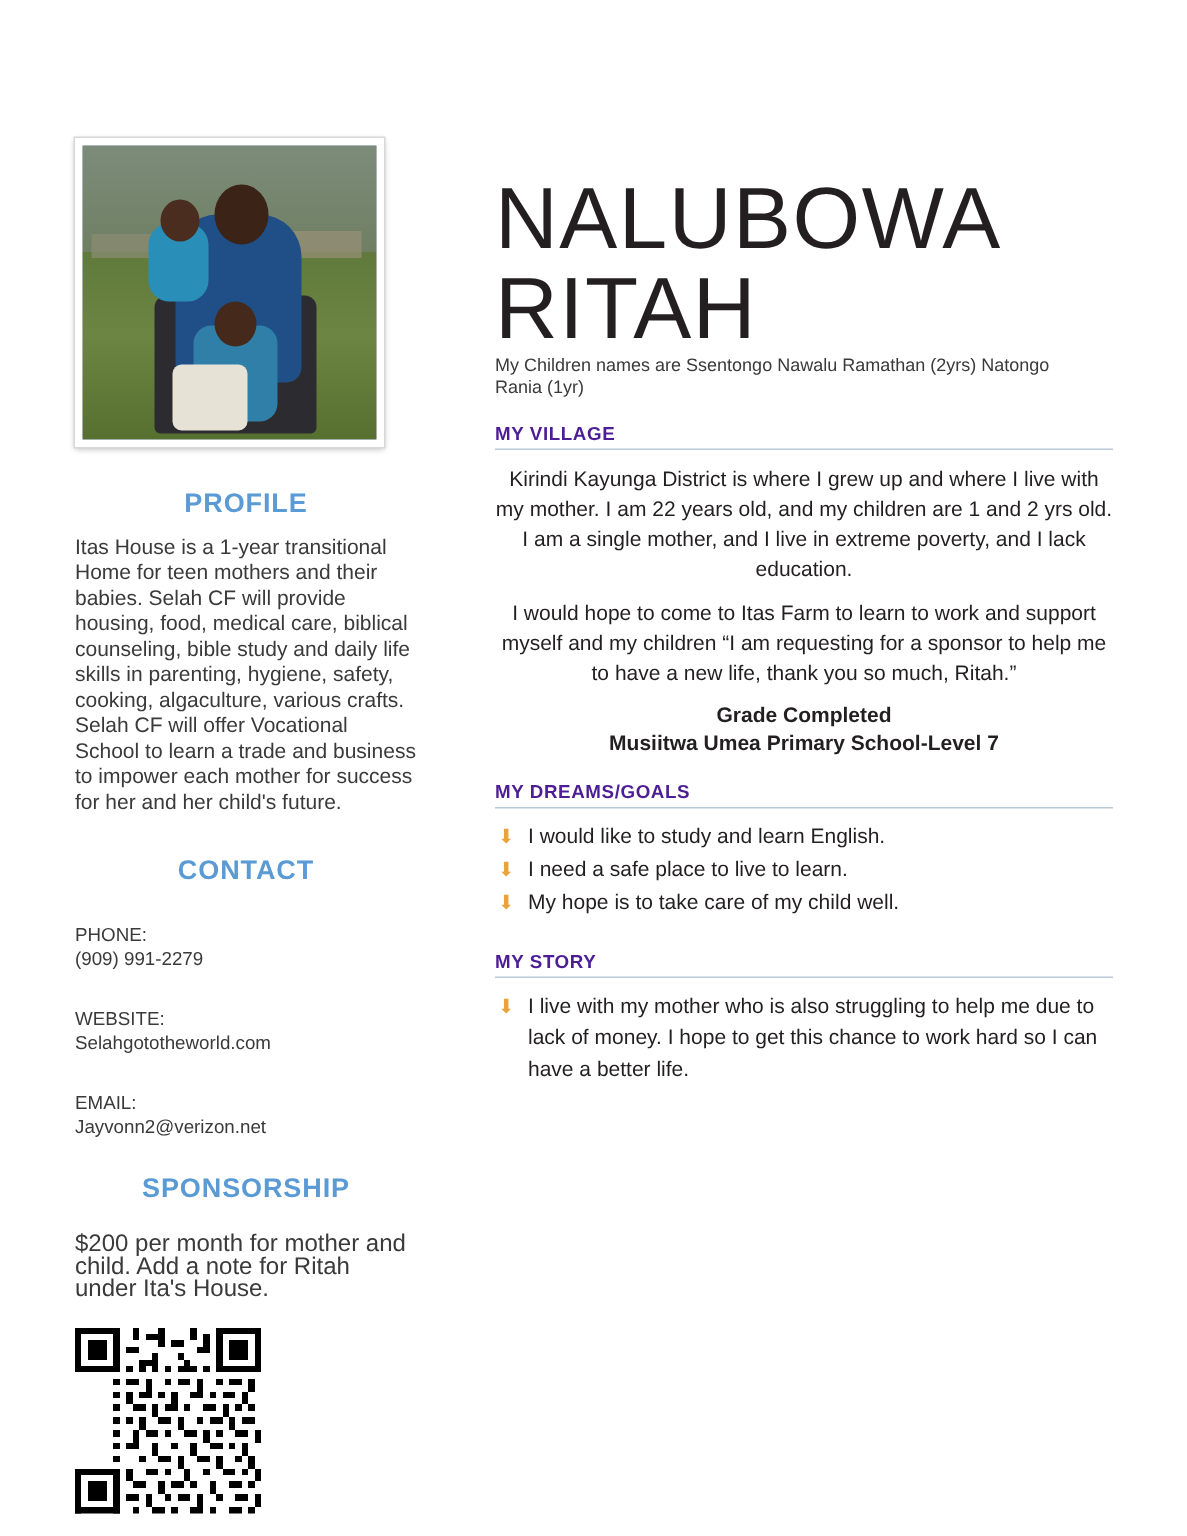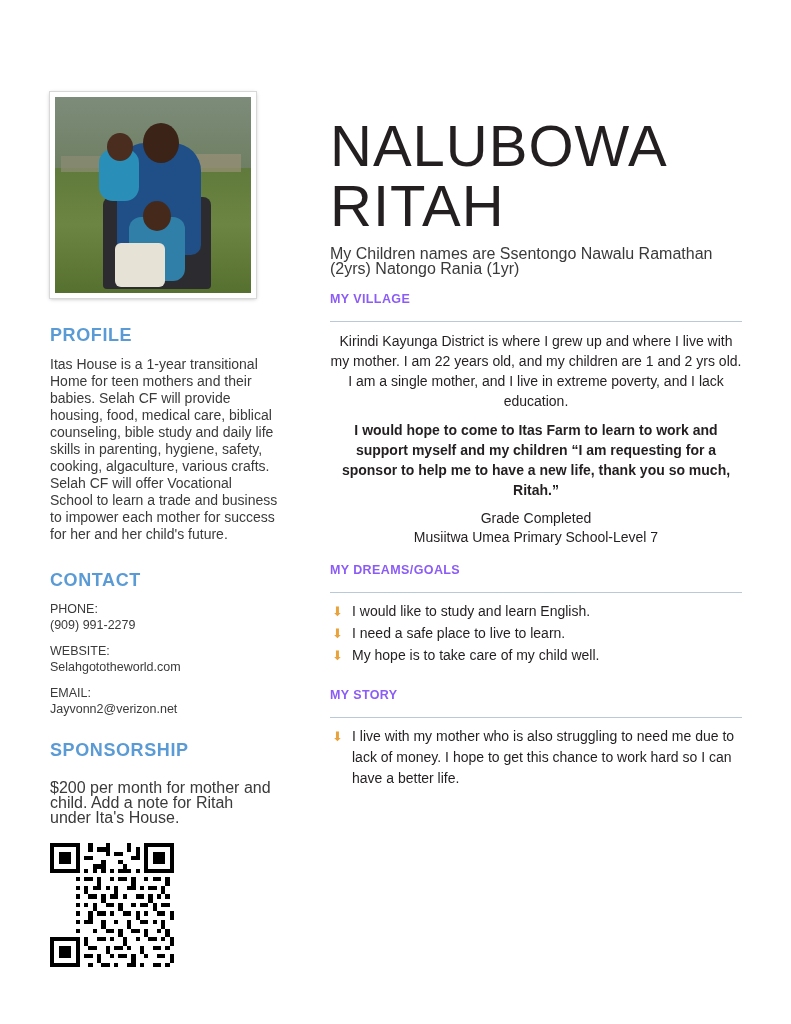--- a/index.html
+++ b/index.html
@@ -123,34 +123,35 @@
     border-radius: 6px;
   }
 
   .section-head-left {
     font-size: 18px;
     letter-spacing: .6px;
     color: #5b9bd5;
     font-weight: bold;
     margin: 28px 0 10px 0;
     line-height: 1.1;
+    text-align: center;
   }
   .section-head-left.tight { margin-top: 24px; }
 
   .left-body {
     font-size: 14px;
     line-height: 17px;
     color: #3a3a3a;
   }
 
   .contact-label {
     font-size: 12.5px;
     line-height: 16px;
     color: #3a3a3a;
-    margin-top: 10px;
+    margin-top: 24px;
   }
   .contact-value {
     font-size: 12.5px;
     line-height: 16px;
     color: #3a3a3a;
   }
   .contact-block:first-of-type { margin-top: 4px; }
 
   .sponsor-body {
     font-size: 16px;
@@ -176,46 +177,45 @@
   .name-line {
     font-size: 58px;
     line-height: 60px;
     font-weight: 400;
     letter-spacing: 1px;
     color: #231f20;
   }
   .name-line.second { margin-top: 4px; }
 
   .children-note {
-    margin-top: 10px;
-    font-size: 16px;
+    font-size: 12px;
     line-height: 15px;
     color: #3a3a3a;
     width: 400px;
   }
 
   .rule-head {
     margin-top: 16px;
     font-size: 12.5px;
     font-weight: bold;
     letter-spacing: .4px;
-    color: #8b5cf6;
-    padding-bottom: 15px;
+    color: #4c1d95;
+    padding-bottom: 3px;
     border-bottom: 1px solid #b9c9d8;
   }
 
   .para {
     margin-top: 9px;
     font-size: 14px;
     line-height: 20px;
     color: #231f20;
     text-align: center;
   }
-  .para.bold { font-weight: bold; }
-  .para.grade { font-weight: normal; line-height: 19px; }
+  .para.bold { font-weight: normal; }
+  .para.grade { font-weight: bold; line-height: 19px; }
 
   .bullets { margin-top: 8px; }
   .bullet-row {
     display: flex;
     align-items: flex-start;
     font-size: 14px;
     line-height: 21px;
     color: #231f20;
     margin-bottom: 1px;
   }
@@ -439,18 +439,18 @@
       <div class="bullet-row">
         <span class="bullet-mark">⬇</span>
         <span class="bullet-text">My hope is to take care of my child well.</span>
       </div>
     </div>
 
     <div class="rule-head" style="margin-top:22px">MY STORY</div>
     <div class="bullets">
       <div class="bullet-row">
         <span class="bullet-mark">⬇</span>
-        <span class="bullet-text multi">I live with my mother who is also struggling to need me due to lack of money. I hope to get this chance to work hard so I can have a better life.</span>
+        <span class="bullet-text multi">I live with my mother who is also struggling to help me due to lack of money. I hope to get this chance to work hard so I can have a better life.</span>
       </div>
     </div>
 
   </div>
 </div>
 
 </body></html>

